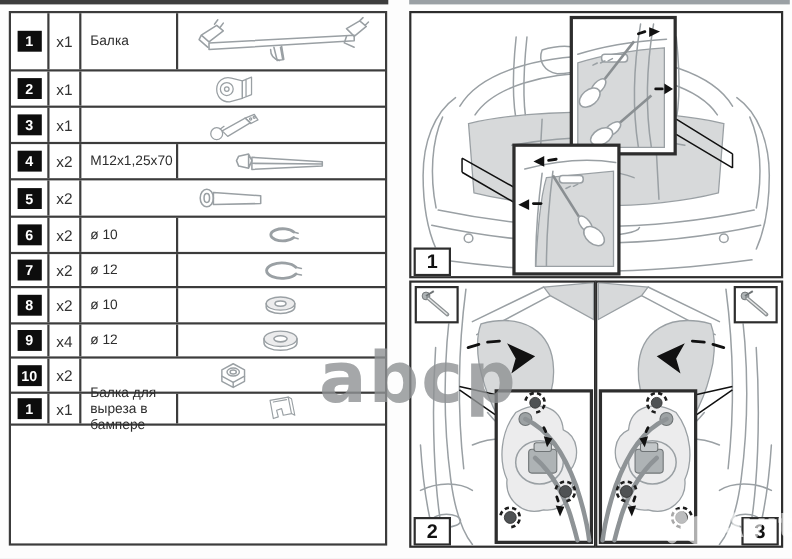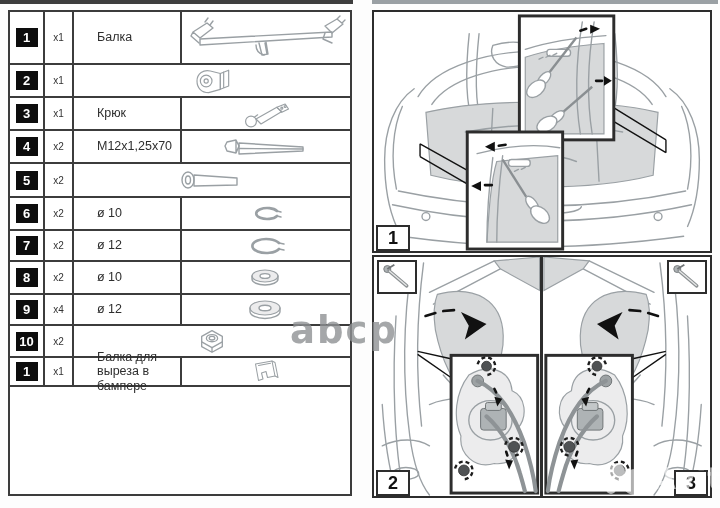--- a/index.html
+++ b/index.html
@@ -16,22 +16,22 @@
   .parts-table{
     position:absolute;left:8px;top:10px;width:344px;height:486px;
     border:2px solid var(--table-border);box-sizing:border-box;
     display:flex;flex-direction:column;background:#fff;
   }
   .trow{display:flex;border-bottom:2px solid var(--table-border);box-sizing:border-box;}
   .trow-empty{flex:1;border-bottom:none;}
   .cell{box-sizing:border-box;border-right:2px solid var(--table-border);
         display:flex;align-items:center;}
   .cnum{width:35px;justify-content:center;}
-  .cqty{width:29px;justify-content:center;font-size:10px;color:#333;}
-  .cname{width:108px;padding-left:23px;font-size:12.5px;line-height:1.15;color:#2e2e2e;}
+  .cqty{width:29px;justify-content:center;font-size:14px;color:#333;}
+  .cname{width:88px;padding-left:8px;font-size:12.5px;line-height:1.15;color:#2e2e2e;}
   .cillus{flex:1;border-right:none;justify-content:center;}
   .badge{
     display:flex;align-items:center;justify-content:center;
     min-width:20px;height:19px;padding:0 1px;background:var(--badge-bg);
     color:var(--badge-text);font-size:13px;font-weight:bold;
   }
   
   .ln{stroke:var(--sketch-line);fill:none;stroke-width:1.4;stroke-linecap:round;stroke-linejoin:round;}
   .ln-thick{stroke:var(--sketch-line);fill:none;stroke-width:2.6;stroke-linecap:round;}
   .fill-lite{fill:var(--sketch-fill);stroke:var(--sketch-line);stroke-width:1.2;}
@@ -63,21 +63,21 @@
     border:2px solid var(--panel-border);box-sizing:border-box;
   }
   .toolbox svg{width:100%;height:100%;}
   .tb-tl{left:3px;top:3px;}
   .tb-tr{right:3px;top:3px;}
 
   
   .wm-abcp{
     position:absolute;left:290px;top:312px;z-index:40;
     font-family:"DejaVu Sans",sans-serif;font-weight:bold;
-    font-size:37px;letter-spacing:2px;color:var(--watermark-gray);opacity:.8;
+    font-size:64px;letter-spacing:2px;color:var(--watermark-gray);opacity:.8;
     pointer-events:none;line-height:1;
   }
   .wm-avito{
     position:absolute;left:600px;top:452px;z-index:40;opacity:.62;
     display:flex;align-items:center;color:var(--watermark-white);
     pointer-events:none;
   }
   .wm-avito .avito-text{
     font-size:31px;font-weight:bold;letter-spacing:.5px;margin-left:2px;
     font-family:"DejaVu Sans",sans-serif;
@@ -125,21 +125,20 @@
           <path class="ln" d="M36 9 L46 5 L46 24 L36 28 Z M40 7 L40 26"></path>
         </svg>
       </div>
     </div>
 
     <div class="trow" style="height:33px">
       <div class="cell cnum">
           <span class="badge">3</span>
         </div>
       <div class="cell cqty">x1</div>
-      <div class="cell cname">Крюк</div>
       <div class="cell cillus">
         <svg width="58" height="30" viewBox="0 0 58 36">
           <circle class="ln" cx="11" cy="27" r="6.5"></circle>
           <path class="ln" d="M15 22 L19 19"></path>
           <path class="ln" d="M17 24 L42 10 L48 15 L23 30 Z"></path>
           <path class="ln" d="M42 10 L52 6 L56 12 L48 16 Z"></path>
           <circle class="ln" cx="48" cy="11" r="1.2"></circle>
             <circle class="ln" cx="52" cy="9" r="1.2"></circle>
         </svg>
       </div>

